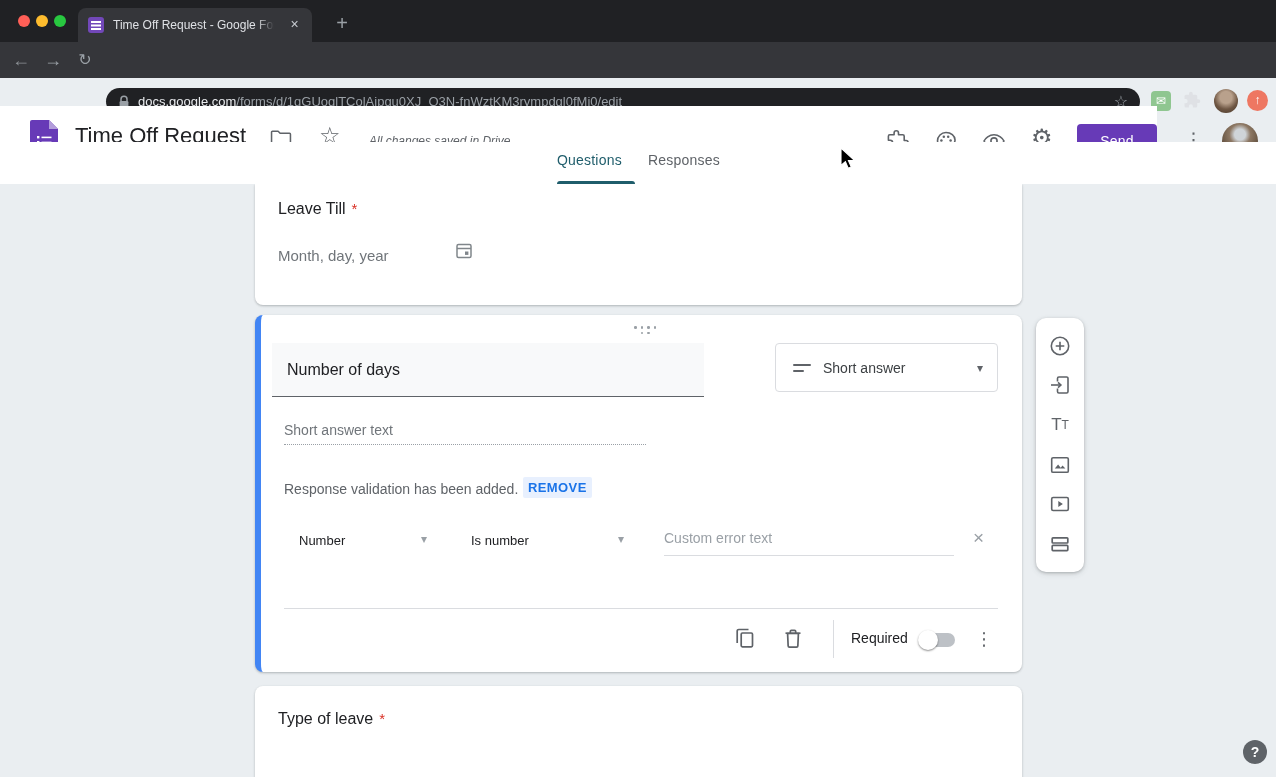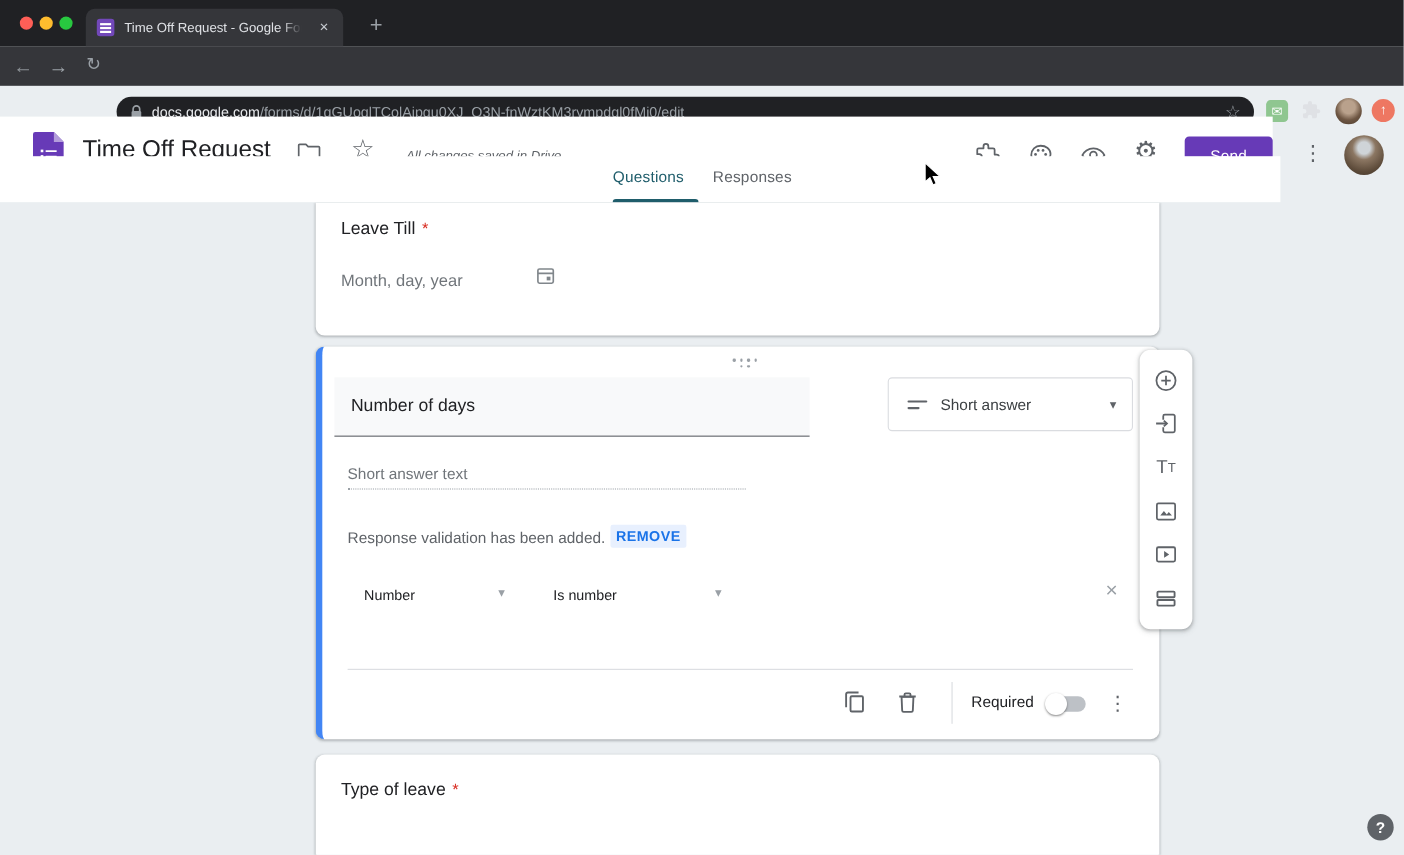--- a/index.html
+++ b/index.html
@@ -44,29 +44,29 @@
   .hd-ic { position:absolute; top:23px; }
   #addon-icon { left:886px; }
   #palette-icon { left:934px; }
   #preview-icon { left:982px; }
   #settings-icon { left:1031px; top:18px; font-size:24px; color:#5f6368; line-height:28px; }
   #send-button { position:absolute; left:1077px; top:18px; width:80px; height:34px; background:#673ab7; color:#fff; font-size:14px; border:none; border-radius:4px; text-align:center; line-height:34px; letter-spacing:.2px; }
   #header-menu-dots { position:absolute; left:1184px; top:19px; font-size:19px; color:#5f6368; width:16px; text-align:center; line-height:30px; }
   #header-avatar { position:absolute; left:1222px; top:17px; width:36px; height:36px; border-radius:50%; background:radial-gradient(circle at 50% 32%, #cfd4d8 0 18%, #8c7763 35%, #5d4b3a 70%, #3e3229 100%); }
 
   
-  #tabrow { position:absolute; left:0; top:142px; width:1164px; height:42px; background:#fff; }
+  #tabrow { position:absolute; left:0; top:142px; width:1276px; height:42px; background:#fff; }
   .nav-tab { position:absolute; top:10px; font-size:14px; letter-spacing:.2px; }
   #tab-questions { left:557px; color:#1f5d6b; font-weight:500; }
   #tab-questions-underline { position:absolute; left:557px; top:39px; width:78px; height:3px; background:#1f5d6b; border-radius:3px 3px 0 0; }
   #tab-responses { left:648px; color:#5f6368; }
 
   
   #canvas { position:absolute; left:0; top:184px; width:1276px; height:593px; background:#eaeef1; overflow:hidden; }
-  .card { position:absolute; left:255px; width:767px; background:#fff; box-shadow:0 1px 2px rgba(60,64,67,.22), 0 1px 3px rgba(60,64,67,.12);margin-left:32px; }
+  .card { position:absolute; left:255px; width:767px; background:#fff; box-shadow:0 1px 2px rgba(60,64,67,.22), 0 1px 3px rgba(60,64,67,.12); }
   #card-leave-till { top:0; height:121px; border-radius:0 0 8px 8px; }
   #card-number-days { top:131px; height:357px; border-radius:8px; border-left:6px solid #4285f4; }
   #card-type-leave { top:502px; height:120px; border-radius:8px 8px 0 0; }
 
   .q-title { font-size:16px; color:#202124; }
   .req { color:#d93025; margin-left:6px; font-size:15px; }
 
   
   #leave-till-title { position:absolute; left:23px; top:16px; }
   #date-placeholder { position:absolute; left:23px; top:63px; font-size:15px; color:#70757a; }
@@ -256,20 +256,21 @@
     </div>
     <div id="answer-placeholder">Short answer text</div>
     <div id="answer-underline"></div>
     <div id="validation-note">Response validation has been added.</div>
     <span id="remove-validation">REMOVE</span>
 
     <span id="v-type">Number</span>
     <span id="v-type-caret" class="caret">▾</span>
     <span id="v-cond">Is number</span>
     <span id="v-cond-caret" class="caret">▾</span>
+    <input id="error-input" type="text" placeholder="Custom error text" style="">
     <span id="validation-close">×</span>
 
     <div id="card2-divider"></div>
     <div id="card2-footer">
       <span id="duplicate-icon">
         <svg width="22" height="24" viewBox="0 0 22 24">
             <path d="M14.5 2.5H4.8A1.6 1.6 0 0 0 3.2 4.1V16" fill="none" stroke="#5f6368" stroke-width="1.7"></path>
             <rect x="7.2" y="6" width="11.3" height="13.8" rx="1.2" fill="none" stroke="#5f6368" stroke-width="1.7"></rect>
           </svg>
       </span>

